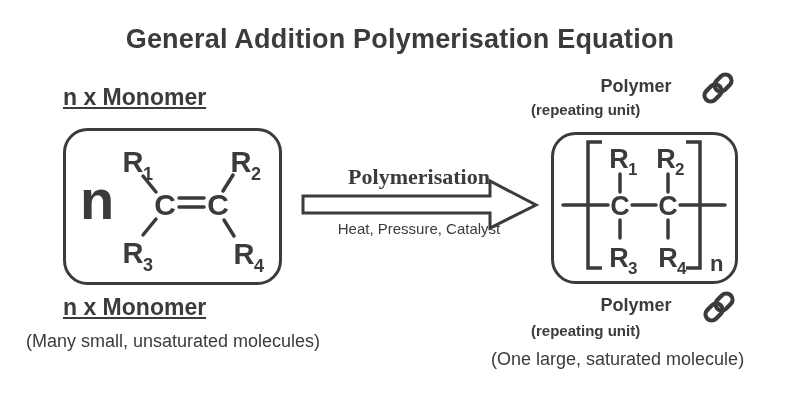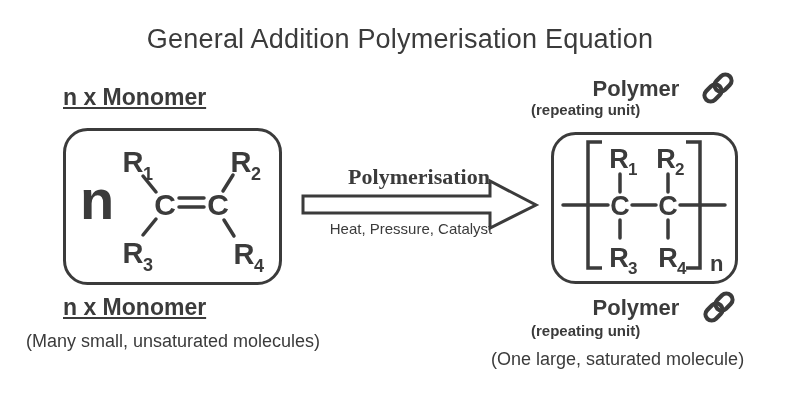--- a/index.html
+++ b/index.html
@@ -3,35 +3,35 @@
 <meta charset="utf-8">
 <style>
   html,body { margin:0; padding:0; background:#ffffff; }
   .canvas {
     position:relative; width:800px; height:400px; background:#ffffff;
     font-family:"Liberation Sans","DejaVu Sans",sans-serif; color:#3b3b3b; overflow:hidden;
   }
   .abs { position:absolute; }
   .title {
     left:0; top:24px; width:800px; text-align:center;
-    font-size:27px; font-weight:normal; letter-spacing:0.2px;
+    font-size:27px; font-weight:bold; letter-spacing:0.2px;
   }
   .mono-label { left:63px; width:219px; text-align:left; font-size:23px; font-weight:bold;text-decoration:underline; }
   .mono-label.top { top:84px; }
   .mono-label.bottom { top:294px; }
   .mono-caption { left:13px; top:331px; width:320px; text-align:center; font-size:18px; }
-  .poly-label { left:531px; width:210px; text-align:center; font-size:22px; font-weight:bold; }
+  .poly-label { left:531px; width:210px; text-align:center; font-size:18px; font-weight:bold; }
   .poly-label.top { top:76px; }
   .poly-label.bottom { top:295px; }
   .poly-sublabel { left:531px; width:210px; font-size:15px; font-weight:bold; }
   .poly-sublabel.top { top:101px; }
   .poly-sublabel.bottom { top:322px; }
   .poly-caption { left:491px; top:349px; width:300px; text-align:left; font-size:18px; }
   .rxn-label { left:298px; top:164px; width:242px; text-align:center; font-size:22px; font-weight:bold;font-family:Liberation Serif, serif; }
-  .rxn-conditions { left:290px; top:220px; width:242px; text-align:center; font-size:15px; }
+  .rxn-conditions { left:298px; top:220px; width:242px; text-align:center; font-size:15px; }
   svg { display:block; }
   svg text { fill:#3b3b3b; font-family:"Liberation Sans","DejaVu Sans",sans-serif; }
   .atom { font-weight:bold; }
 </style>
 </head>
 <body>
 
 <div class="canvas">
 
   <div class="abs title">General Addition Polymerisation Equation</div>

